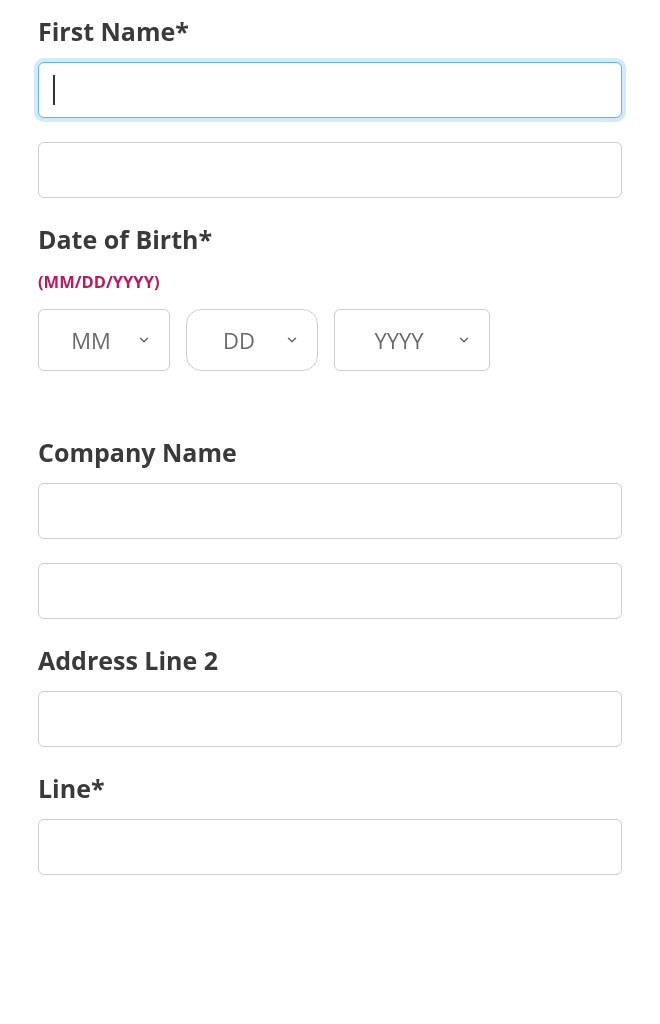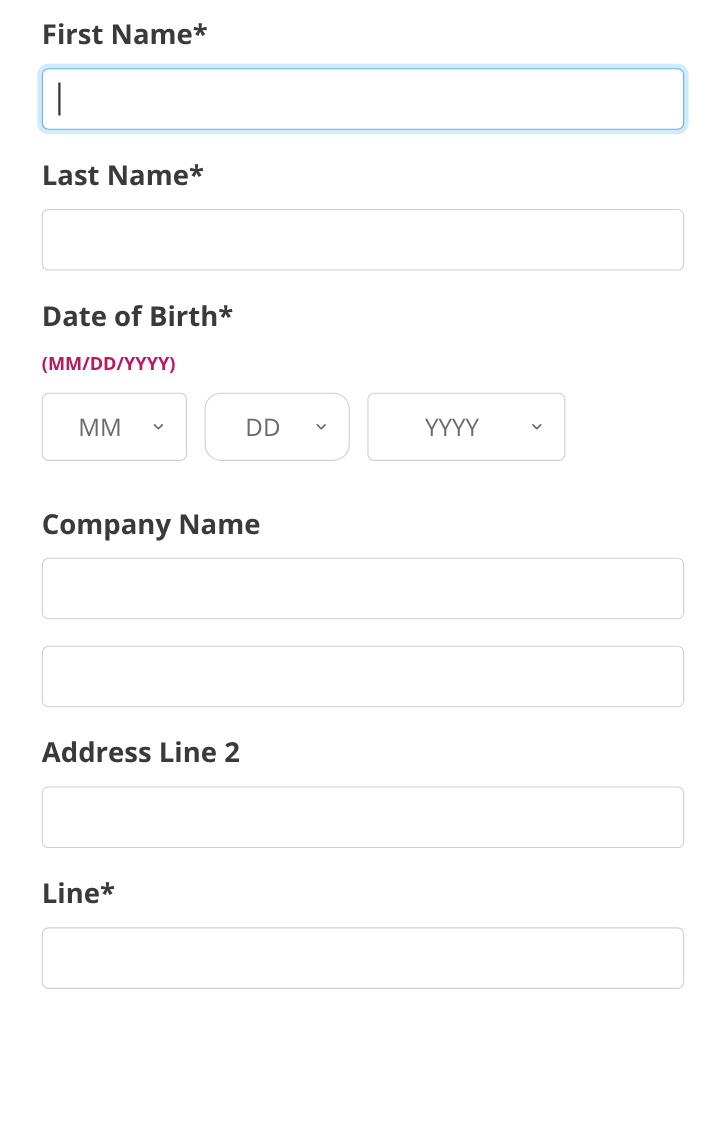--- a/index.html
+++ b/index.html
@@ -11,21 +11,21 @@
     background: #fff;
     color: #3a3a3a;
   }
   .form-wrap {
     padding: 14px 38px 0 38px;
   }
   .field-group {
     margin-bottom: 24px;
   }
   .field-group.dob {
-    margin-bottom: 40px;
+    margin-bottom: 64px;
   }
   .label {
     font-size: 25px;
     font-weight: 700;
     color: #3a3a3a;
     margin-bottom: 14px;
     letter-spacing: 0px;
   }
   .sublabel {
     font-size: 16.5px;
@@ -63,21 +63,21 @@
     justify-content: center;
     gap: 18px;
     font-size: 22px;
     color: #6b6b6b;
     padding: 0 18px 0 24px;
     cursor: pointer;
     user-select: none;
   }
   .select-box.mm   { width: 132px; }
   .select-box.dd   { width: 132px; border-radius: 15px; }
-  .select-box.yyyy { width: 180px; }
+  .select-box.yyyy { width: 156px; }
   .sel-text { flex: 1; text-align: center; }
   .chevron {
     width: 14px;
     height: 14px;
     position: relative;
     flex: 0 0 auto;
   }
   .chevron svg {
     width: 14px;
     height: 14px;
@@ -102,21 +102,20 @@
 <body>
 
 <div class="form-wrap">
 
   <div class="field-group">
     <div class="label">First Name*</div>
     <div class="text-input focused caret" role="textbox"></div>
   </div>
 
   <div class="field-group">
-    <div class="label">Last Name*</div>
     <div class="text-input" role="textbox"></div>
   </div>
 
   <div class="field-group dob">
     <div class="label">Date of Birth*</div>
     <div class="sublabel">(MM/DD/YYYY)</div>
     <div class="date-row">
       <div class="select-box mm">
         <span class="sel-text">MM</span>
         <span class="chevron">

